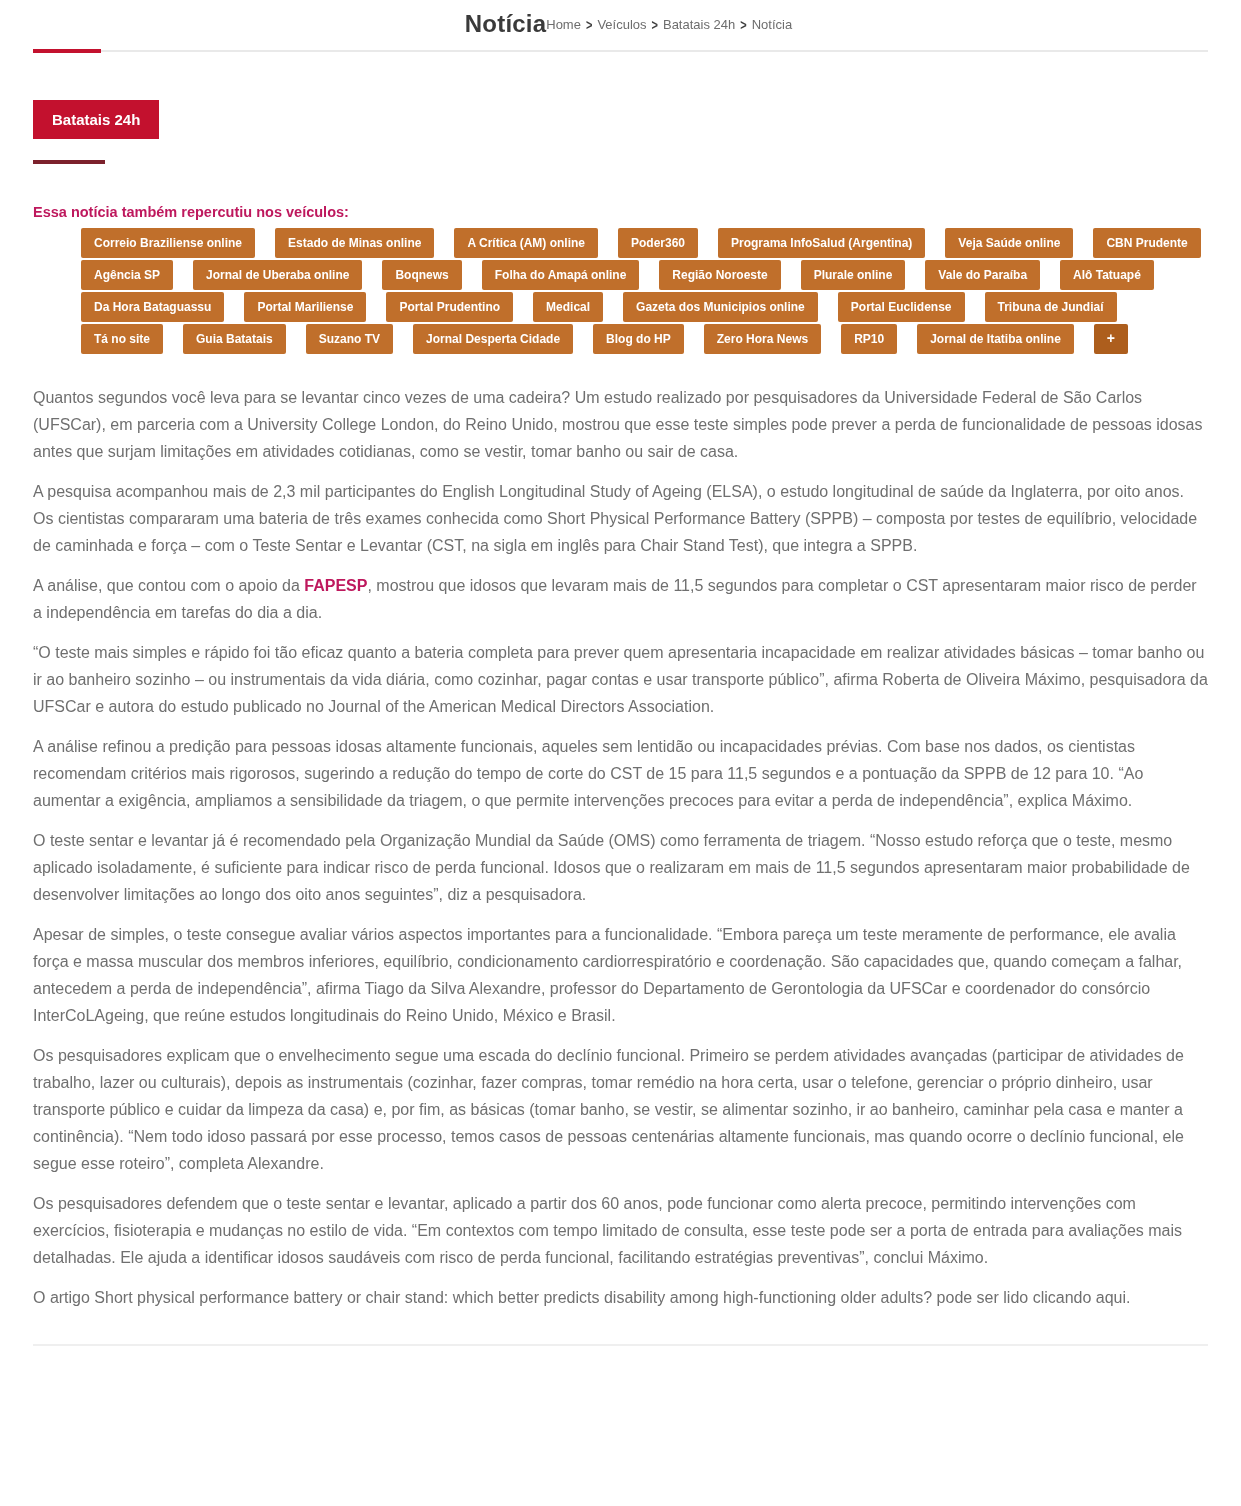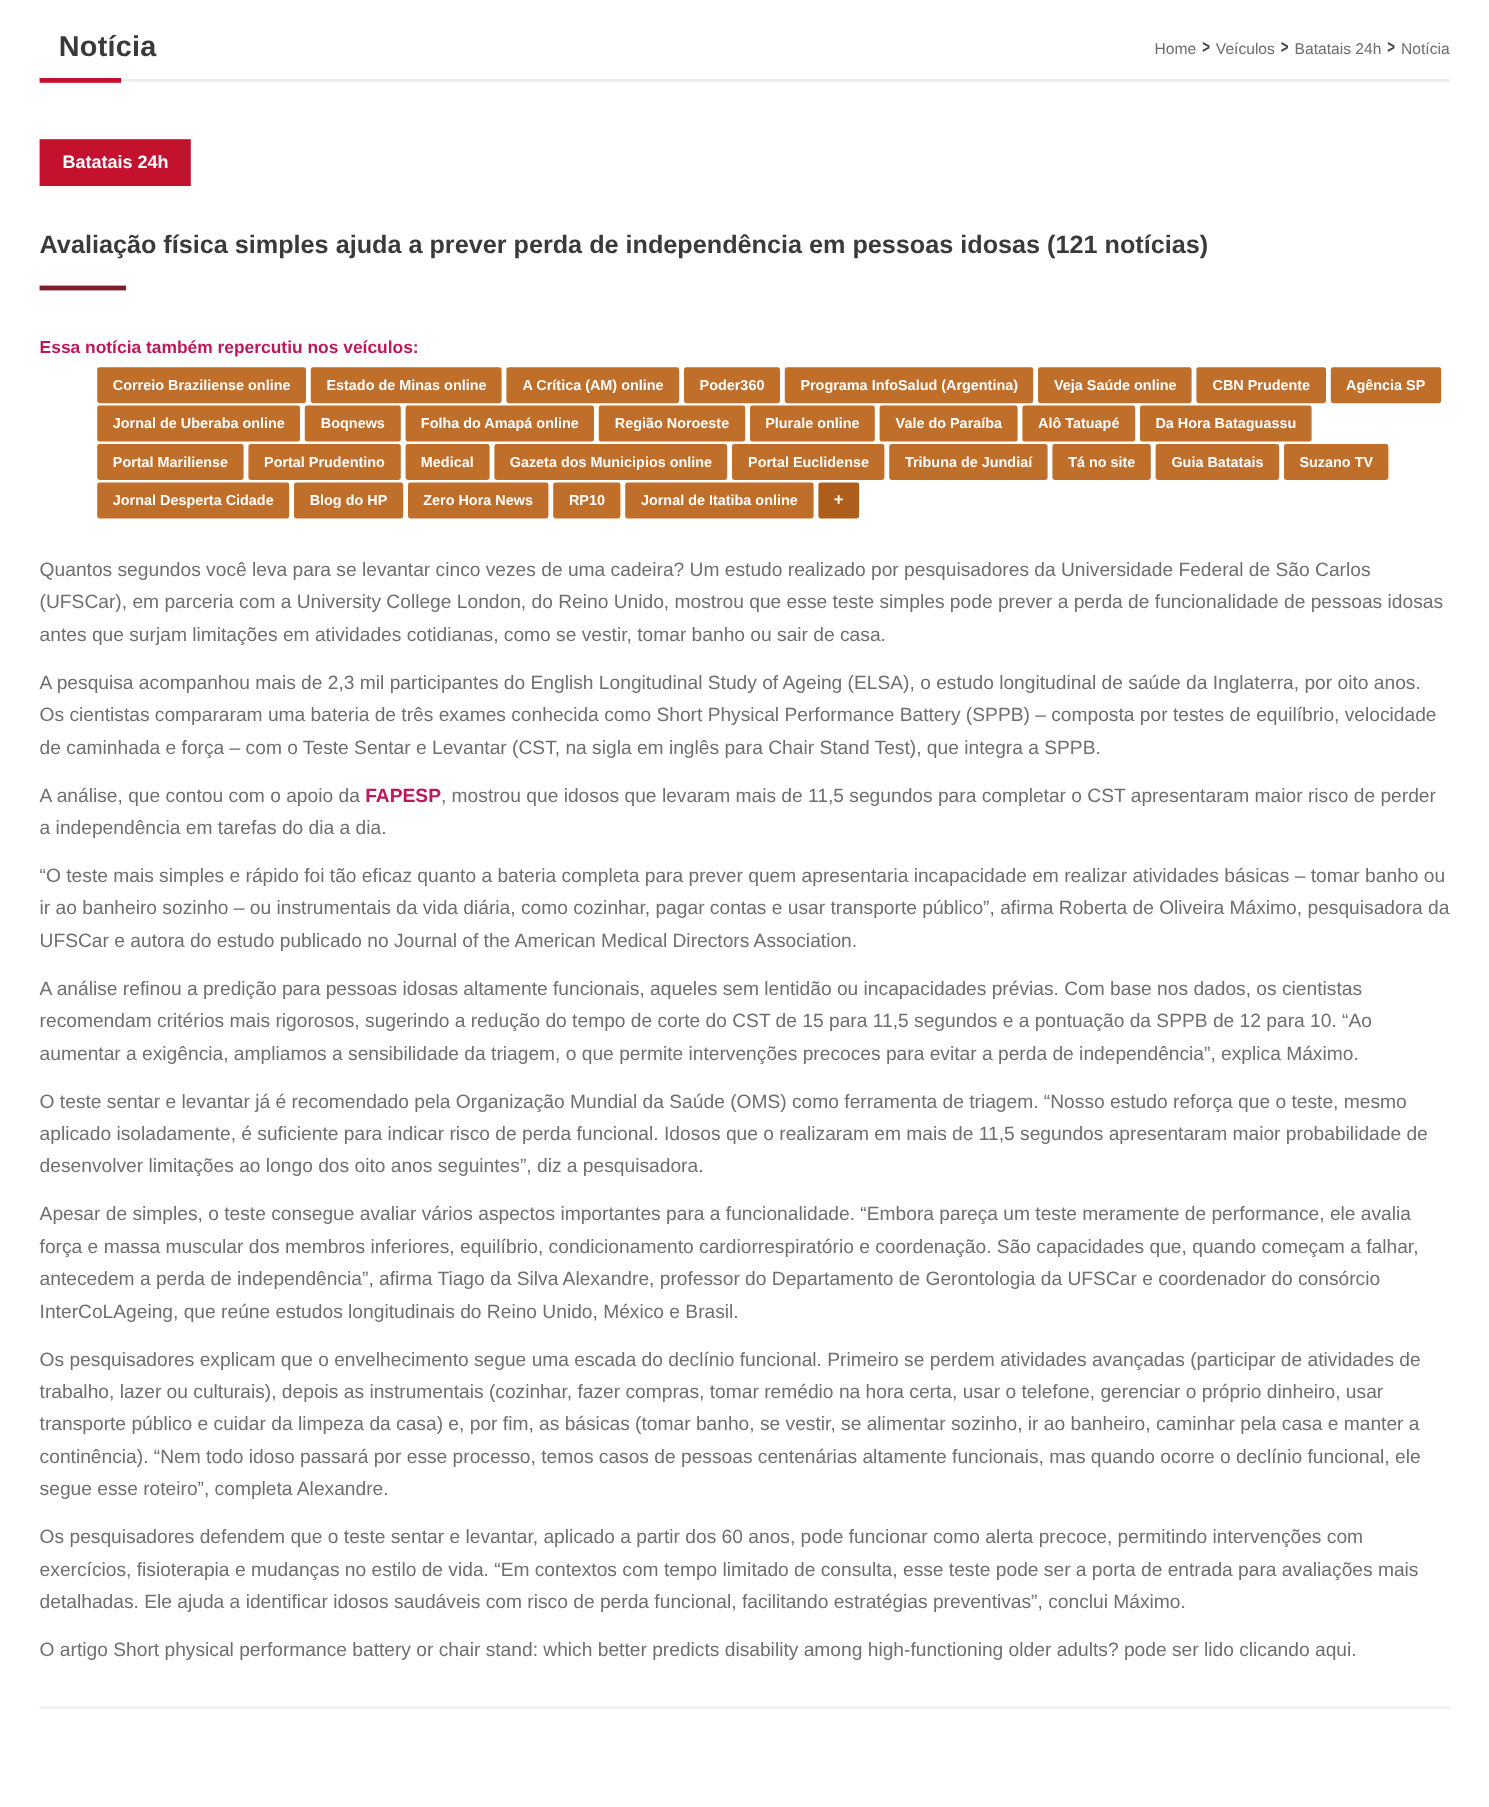--- a/index.html
+++ b/index.html
@@ -9,23 +9,23 @@
     min-height: 1506px;
     background: #ffffff;
     font-family: "Liberation Sans", sans-serif;
     color: #3a3a3a;
   }
   .container { padding: 0 33px 30px 33px; }
 
   
   .page-header {
     display: flex;
-    justify-content: space-between;
+    justify-content: center;
     align-items: center;
-    padding-top: 26px;
+    padding-top: 10px;
     margin-left: 16px;
   }
   .page-title {
     font-size: 24px;
     font-weight: bold;
     color: #3a3a3a;
     margin: 0;
     letter-spacing: 0.2px;
   }
   .breadcrumb {
@@ -94,21 +94,21 @@
   .repercussion-heading {
     margin-top: 40px;
     font-size: 14.5px;
     font-weight: bold;
     color: #be185d;
   }
   .tags {
     margin-top: 8px;
     display: flex;
     flex-wrap: wrap;
-    gap: 2px 4px;
+    gap: 2px 20px;
     max-width: 1175px;
     padding-left: 48px;
   }
   .tag {
     background: #c06f2b;
     color: #ffffff;
     font-size: 12px;
     font-weight: bold;
     padding: 8px 13px;
     border-radius: 2px;
@@ -158,21 +158,20 @@
       <span class="crumb">Notícia</span>
     </nav>
   </div>
 
   <div class="header-rule">
     <span class="accent"></span>
   </div>
 
   <span class="badge">Batatais 24h</span>
 
-  <h2 class="article-title">Avaliação física simples ajuda a prever perda de independência em pessoas idosas (121 notícias)</h2>
   <div class="title-bar"></div>
 
   <div class="repercussion-heading">Essa notícia também repercutiu nos veículos:</div>
   <div class="tags" id="tags">
       <span class="tag">Correio Braziliense online</span>
       <span class="tag">Estado de Minas online</span>
       <span class="tag">A Crítica (AM) online</span>
       <span class="tag">Poder360</span>
       <span class="tag">Programa InfoSalud (Argentina)</span>
       <span class="tag">Veja Saúde online</span>

